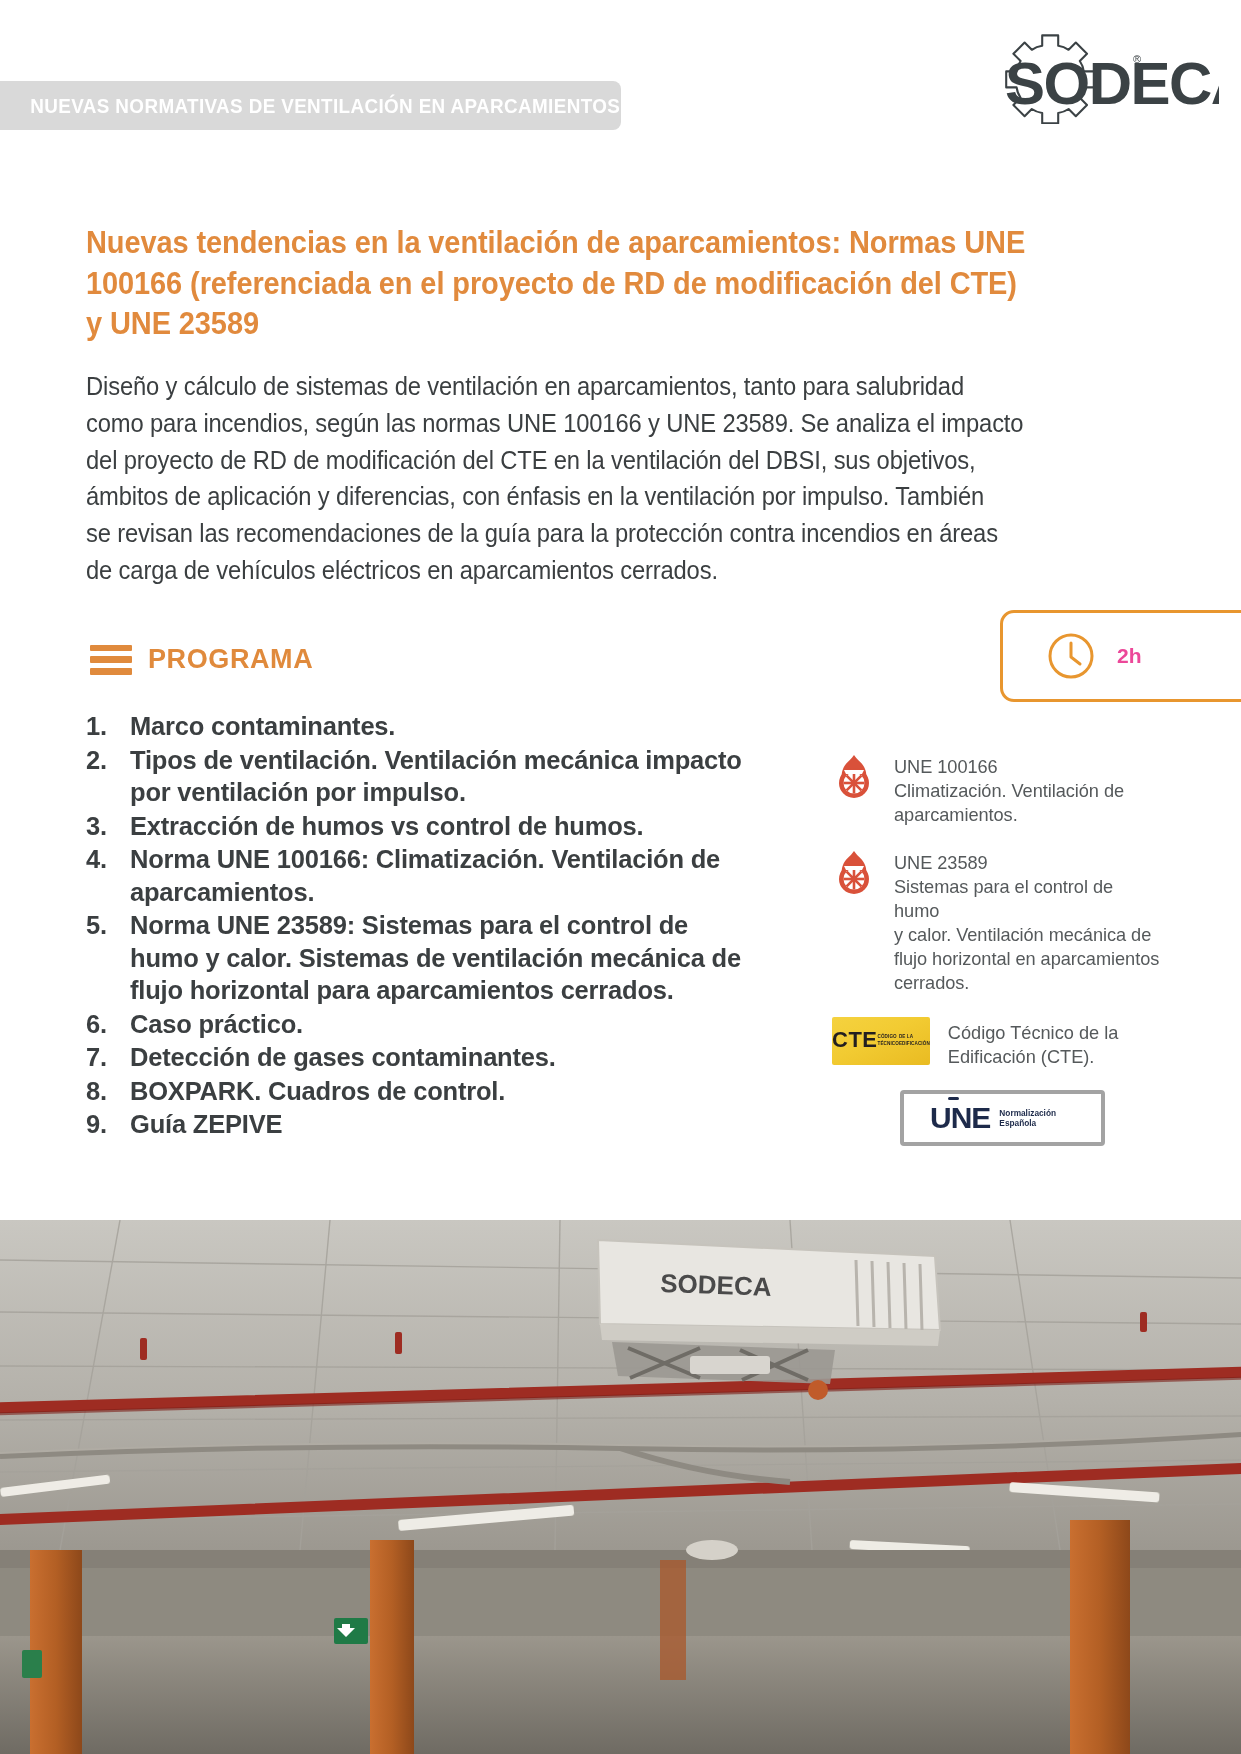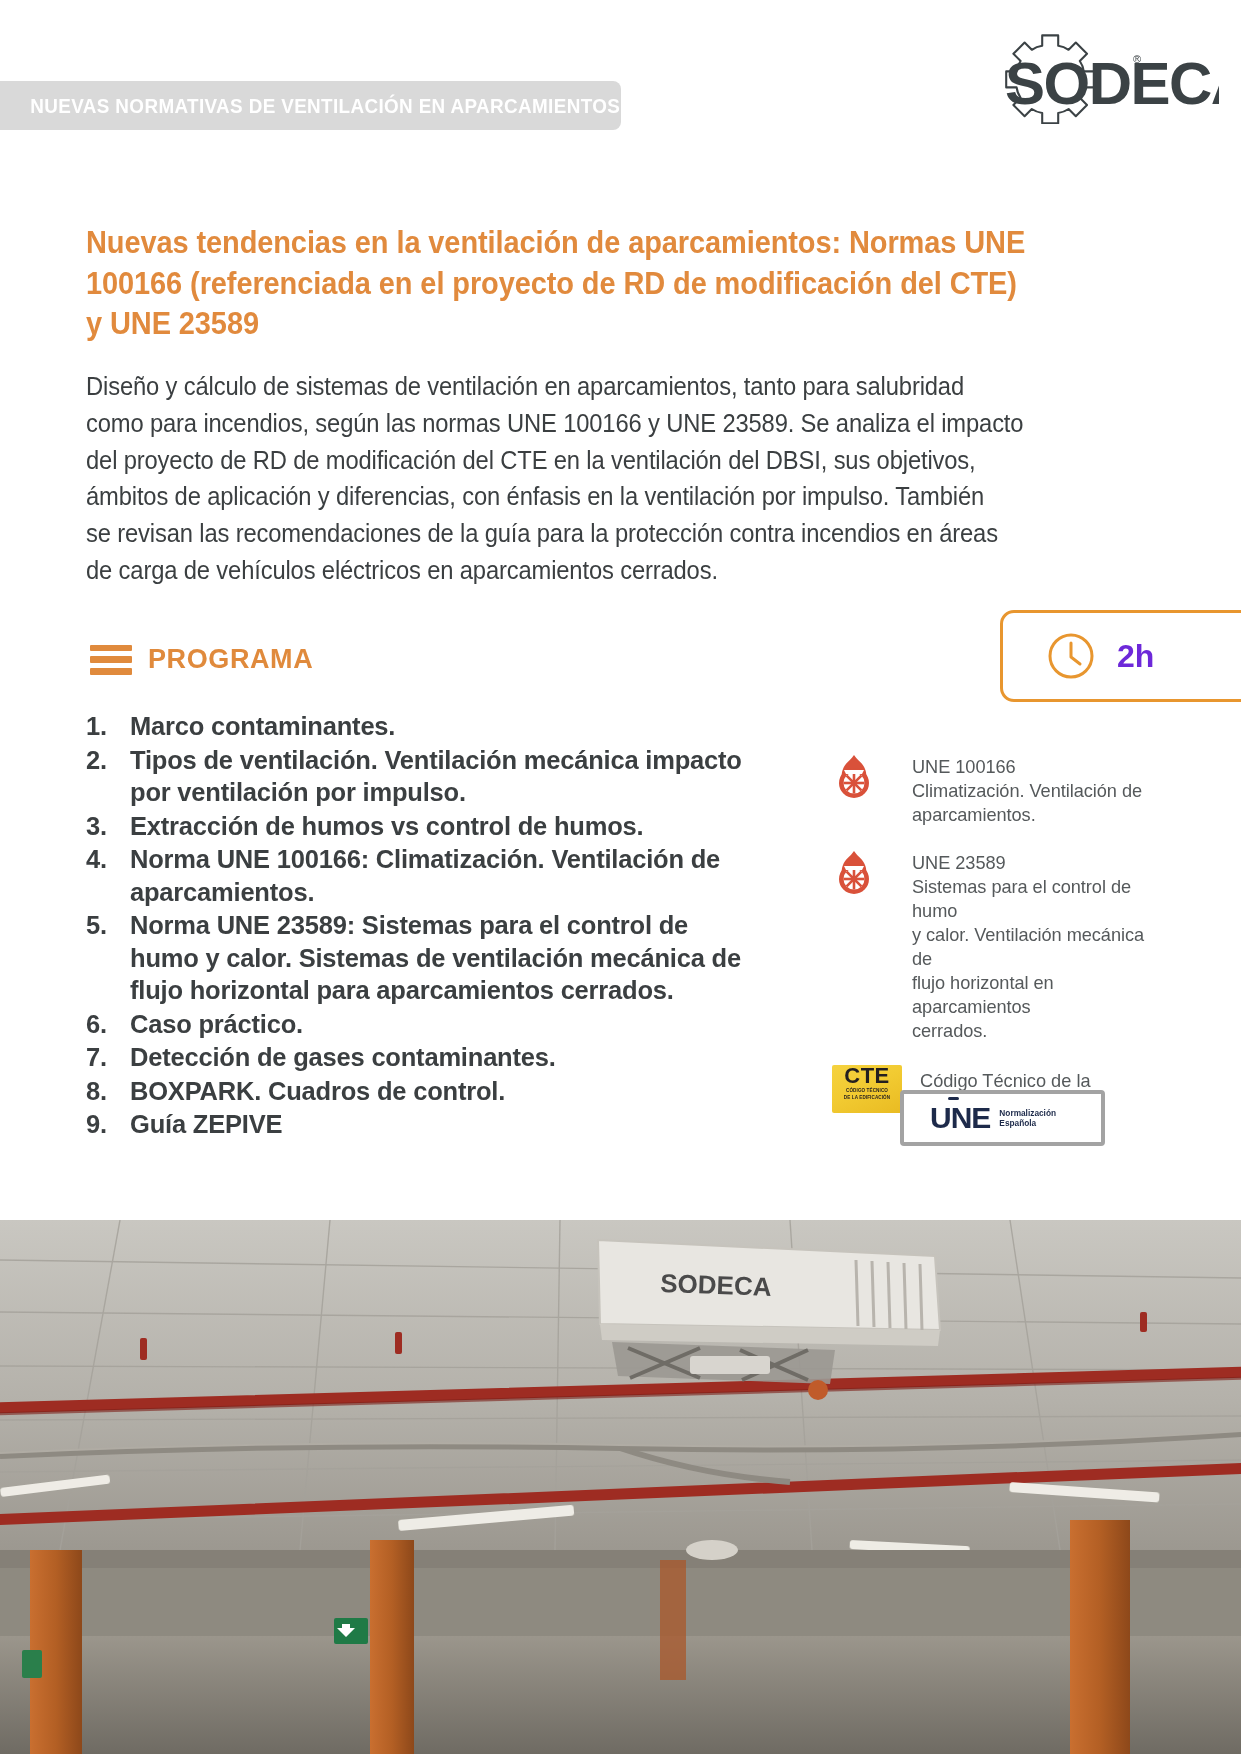--- a/index.html
+++ b/index.html
@@ -77,21 +77,21 @@
   
   .duration-badge {
     position: absolute; left: 1000px; top: 610px;
     width: 300px; height: 92px;
     border: 3px solid #e8962f;
     border-radius: 14px;
     display: flex; align-items: center; gap: 22px;
     padding-left: 44px;
   }
   .clock { width: 48px; height: 48px; flex: 0 0 auto; }
-  .duration-value { color: #6d28d9; font-size: 32px; font-weight: bold; }
+  .duration-value { color: #ec4899; font-size: 21px; font-weight: bold; }
 
   
   .program-list {
     position: absolute; left: 86px; top: 710px;
     width: 690px;
     color: #3b3f41;
     font-size: 25.5px;
     font-weight: bold;
     line-height: 1.275;
   }
@@ -100,40 +100,40 @@
     display: flex;
     margin-bottom: 1px;
     letter-spacing: -0.2px;
   }
   .pl-num { flex: 0 0 44px; text-align: left; }
   .pl-txt { flex: 1; white-space: pre-line; }
 
   
   .refs { position: absolute; left: 832px; top: 753px; width: 330px; }
   .ref {
-    display: flex; gap: 36px; margin-bottom: 22px;
+    display: flex; gap: 18px; margin-bottom: 22px;
   }
   .ref-icon { flex: 0 0 44px; height: 52px; }
   .ref-icon svg { display: block; width: 100%; height: 100%; }
   .ref-text {
     color: #55595b;
     font-size: 18.2px;
     line-height: 1.32;
     letter-spacing: -0.05px;
     white-space: pre-line;
     padding-top: 2px;
   }
 
   
   .cte-row { display: flex; gap: 18px; margin-top: 4px; }
   .cte-badge {
     flex: 0 0 70px; height: 48px;
     background: linear-gradient(155deg,#f5d23f 0%,#f2cb32 45%,#e9bb22 100%);
     border-radius: 2px;
-    display: flex; flex-direction: column; align-items: center; justify-content: flex-start;
+    display: flex; align-items: center; justify-content: flex-end;
     padding-bottom: 2px;
   }
   .cte-main { font-size: 22px; font-weight: bold; color: #231f20; line-height: 1; letter-spacing: 0.5px; }
   .cte-sub1, .cte-sub2 {
     font-size: 4.6px; font-weight: bold; color: #231f20; line-height: 1.35;
     letter-spacing: 0.1px; margin-top: 1px;
   }
   .cte-text {
     color: #55595b; font-size: 18.2px; line-height: 1.32; white-space: pre-line; padding-top: 4px;
   }

